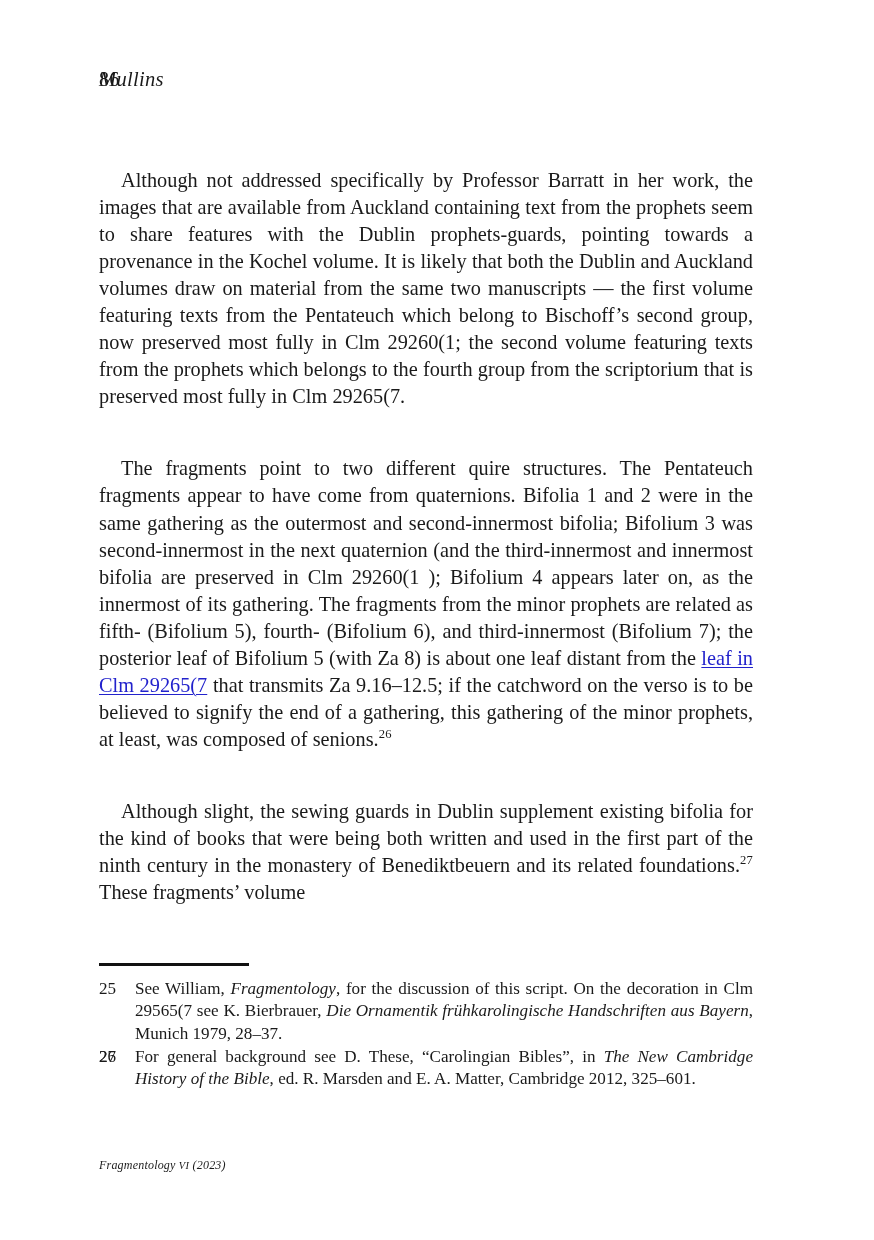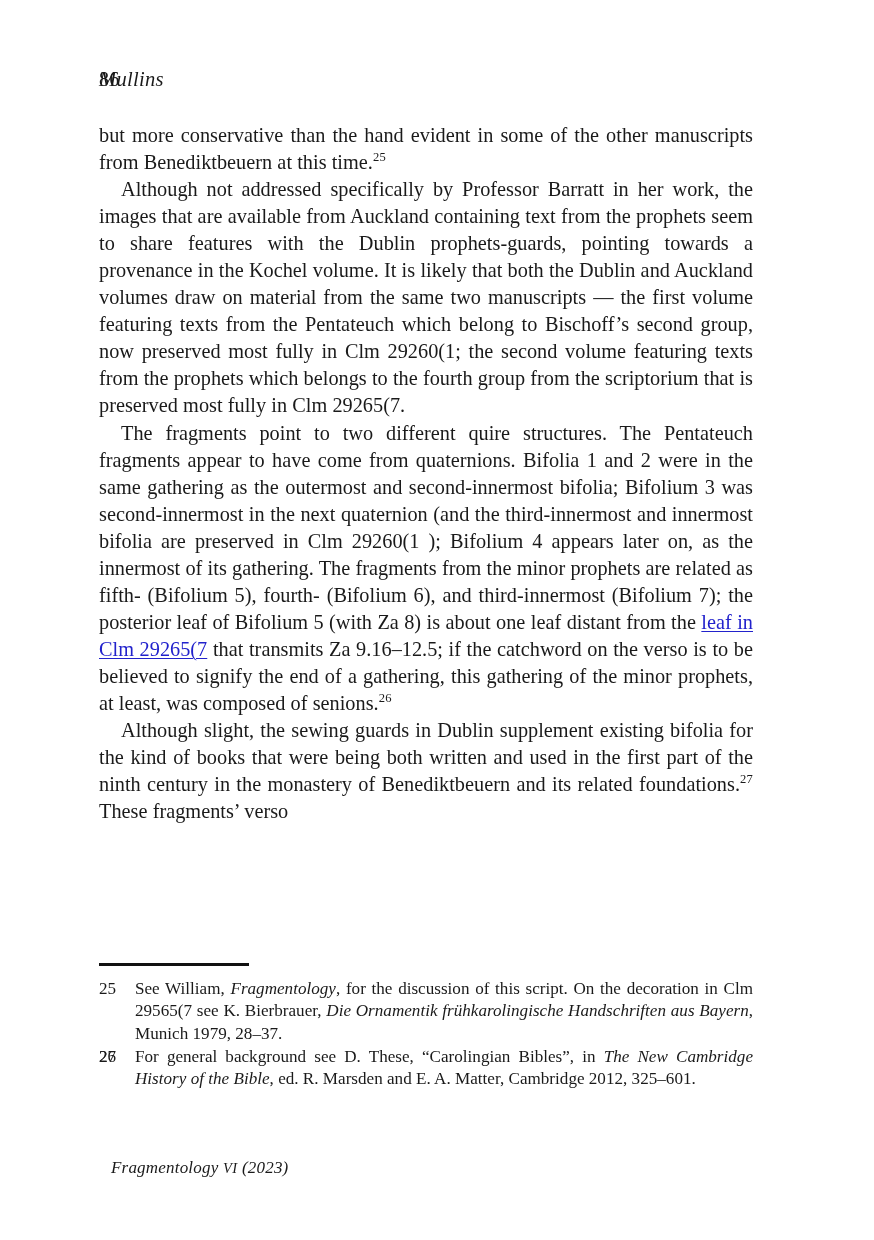--- a/index.html
+++ b/index.html
@@ -62,20 +62,21 @@
     font-size: 20.3px;
     line-height: 27.05px;
     text-align: justify;
     text-justify: inter-word;
     hyphens: manual;
     letter-spacing: 0.01px;
     word-spacing: 0.1px;
   }
   p.para.indent {
     text-indent: 22px;
+    margin-top: 45px;
   }
   .fn-ref {
     font-size: 0.62em;
     vertical-align: 0.62em;
     line-height: 0;
     letter-spacing: 0.2px;
   }
   a.doclink, .doclink {
     color: #2222cc;
     text-decoration: underline;
@@ -113,51 +114,50 @@
     text-align: left;
     font-size: 17.1px;
   }
   .fn-item i, .fn-item em {
     font-style: italic;
   }
 
   
   .footer {
     position: absolute;
-    left: 12px;
+    left: 0;
     top: 1158px;
     width: 654px;
     font-style: italic;
-    font-size: 17px;
+    font-size: 12px;
     letter-spacing: 0.2px;
   }
   .smallcaps {
     font-size: 0.86em;
     letter-spacing: 0.4px;
   }
 </style>
 </head>
 <body>
 
 <div class="page">
 
   <div class="runhead">
     <span class="runhead-folio">86</span>
     <span class="runhead-title">Mullins</span>
   </div>
 
   <div class="body-block">
 
-    <p class="para"><span>but more conservative than the hand evident in some of the other manuscripts from Benediktbeuern at this time.</span><span class="fn-ref">25</span></p>
 
     <p class="para indent">Although not addressed specifically by Professor Barratt in her work, the images that are available from Auckland containing text from the prophets seem to share features with the Dublin proph­ets-guards, pointing towards a provenance in the Kochel volume. It is likely that both the Dublin and Auckland volumes draw on material from the same two manuscripts — the first volume featur­ing texts from the Pentateuch which belong to Bischoff’s second group, now preserved most fully in Clm 29260(1; the second volume featuring texts from the prophets which belongs to the fourth group from the scriptorium that is preserved most fully in Clm 29265(7.</p>
 
     <p class="para indent"><span>The fragments point to two different quire structures. The Pentateuch fragments appear to have come from quaternions. Bifolia 1 and 2 were in the same gathering as the outermost and second-innermost bifolia; Bifolium 3 was second-innermost in the next quaternion (and the third-innermost and innermost bifolia are preserved in Clm 29260(1 ); Bifolium 4 appears later on, as the innermost of its gathering. The fragments from the minor prophets are related as fifth- (Bifolium 5), fourth- (Bifolium 6), and third-in­nermost (Bifolium 7); the posterior leaf of Bifolium 5 (with Za 8) is about one leaf distant from the </span><span class="doclink" style="color: rgb(34, 34, 204); text-decoration-color: rgb(34, 34, 204);">leaf in Clm 29265(7</span><span> that transmits Za 9.16–12.5; if the catchword on the verso is to be believed to signify the end of a gathering, this gathering of the minor prophets, at least, was composed of senions.</span><span class="fn-ref">26</span></p>
 
-    <p class="para indent"><span>Although slight, the sewing guards in Dublin supplement exist­ing bifolia for the kind of books that were being both written and used in the first part of the ninth century in the monastery of Ben­ediktbeuern and its related foundations.</span><span class="fn-ref">27</span><span> These fragments’ verso</span></p>
+    <p class="para indent"><span>Although slight, the sewing guards in Dublin supplement exist­ing bifolia for the kind of books that were being both written and used in the first part of the ninth century in the monastery of Ben­ediktbeuern and its related foundations.</span><span class="fn-ref">27</span><span> These fragments’ volume</span></p>
 
   </div>
 
   <div class="fn-block">
     <div class="fn-rule"></div>
     <div id="footnote-list">
         <div class="fn-item"><span class="fn-num">25</span><span>See William, </span><em>Fragmentology</em><span>, for the discussion of this script. On the deco­ration in Clm 29565(7 see K. Bierbrauer, </span><em>Die Ornamentik frühkarolingische Handschriften aus Bayern</em><span>, Munich 1979, 28–37.</span></div>
         <div class="fn-item"><span class="fn-num">26</span></div>
         <div class="fn-item"><span class="fn-num">27</span><span>For general background see D. These, “Carolingian Bibles”, in </span><em>The New Cam­bridge History of the Bible</em><span>, ed. R. Marsden and E. A. Matter, Cambridge 2012, 325–601.</span></div>
       </div>

